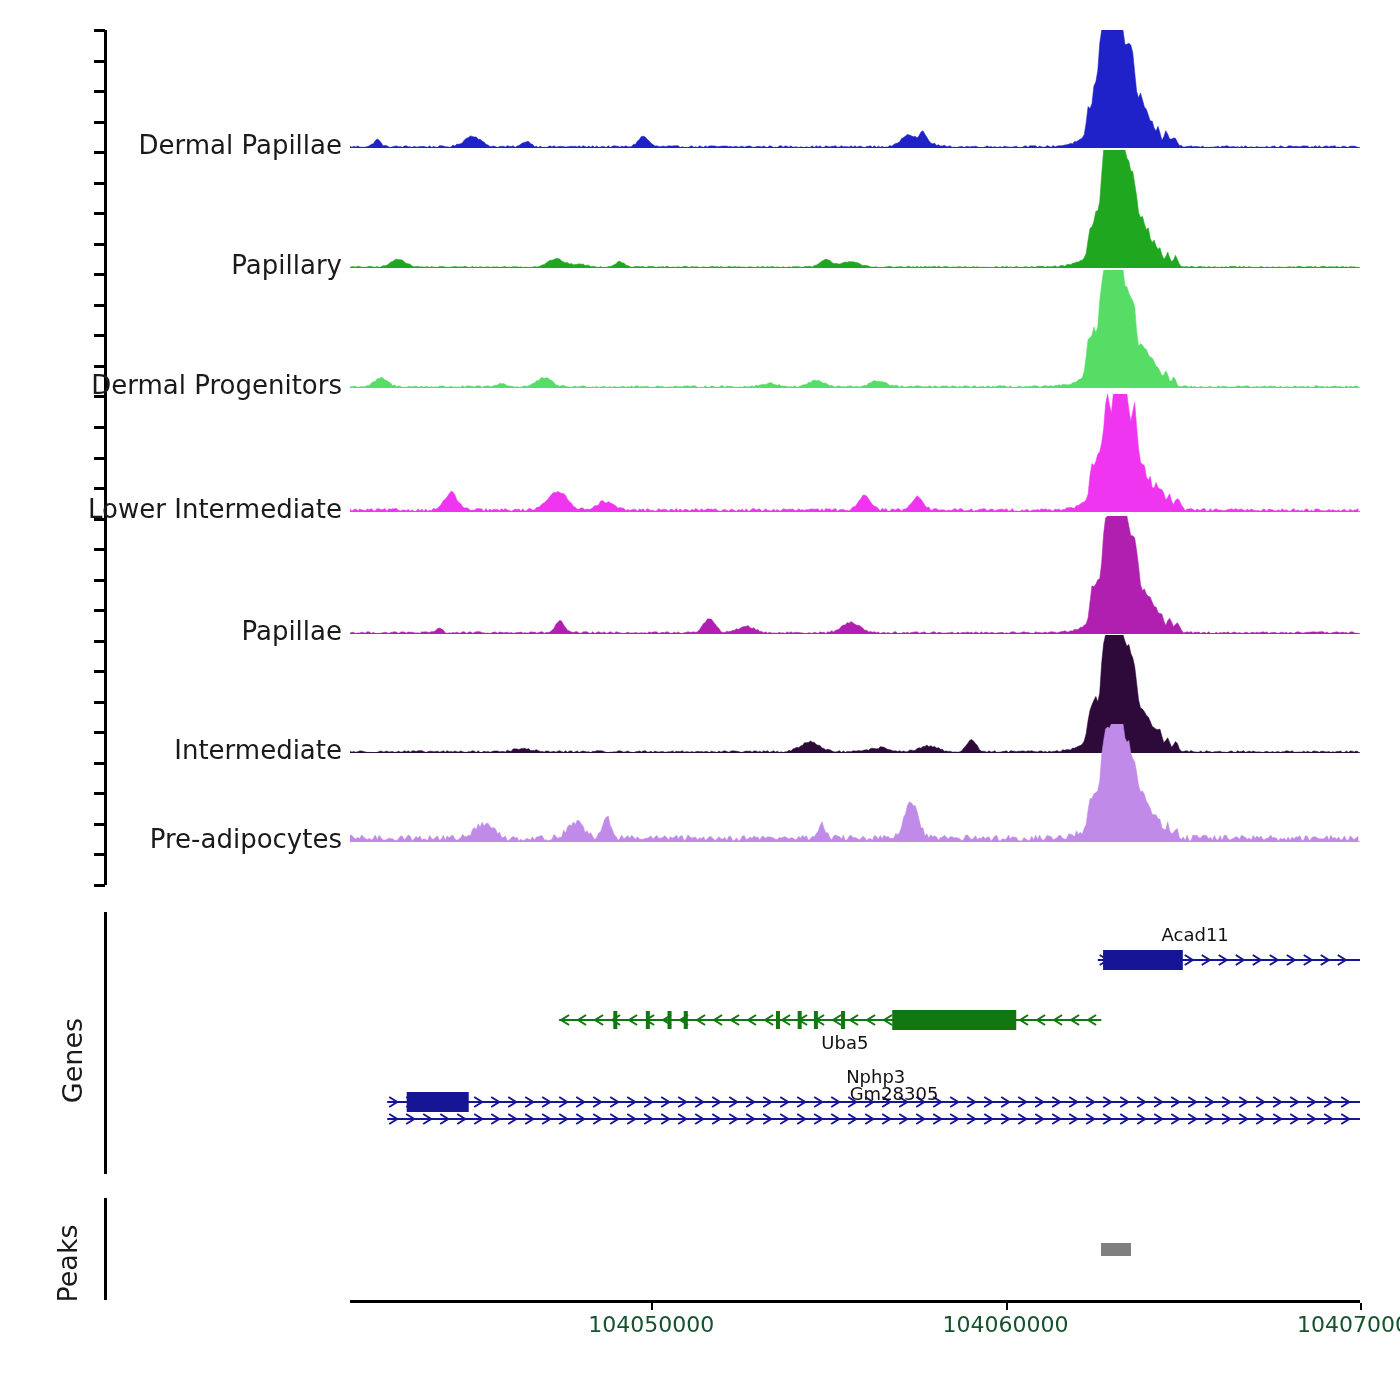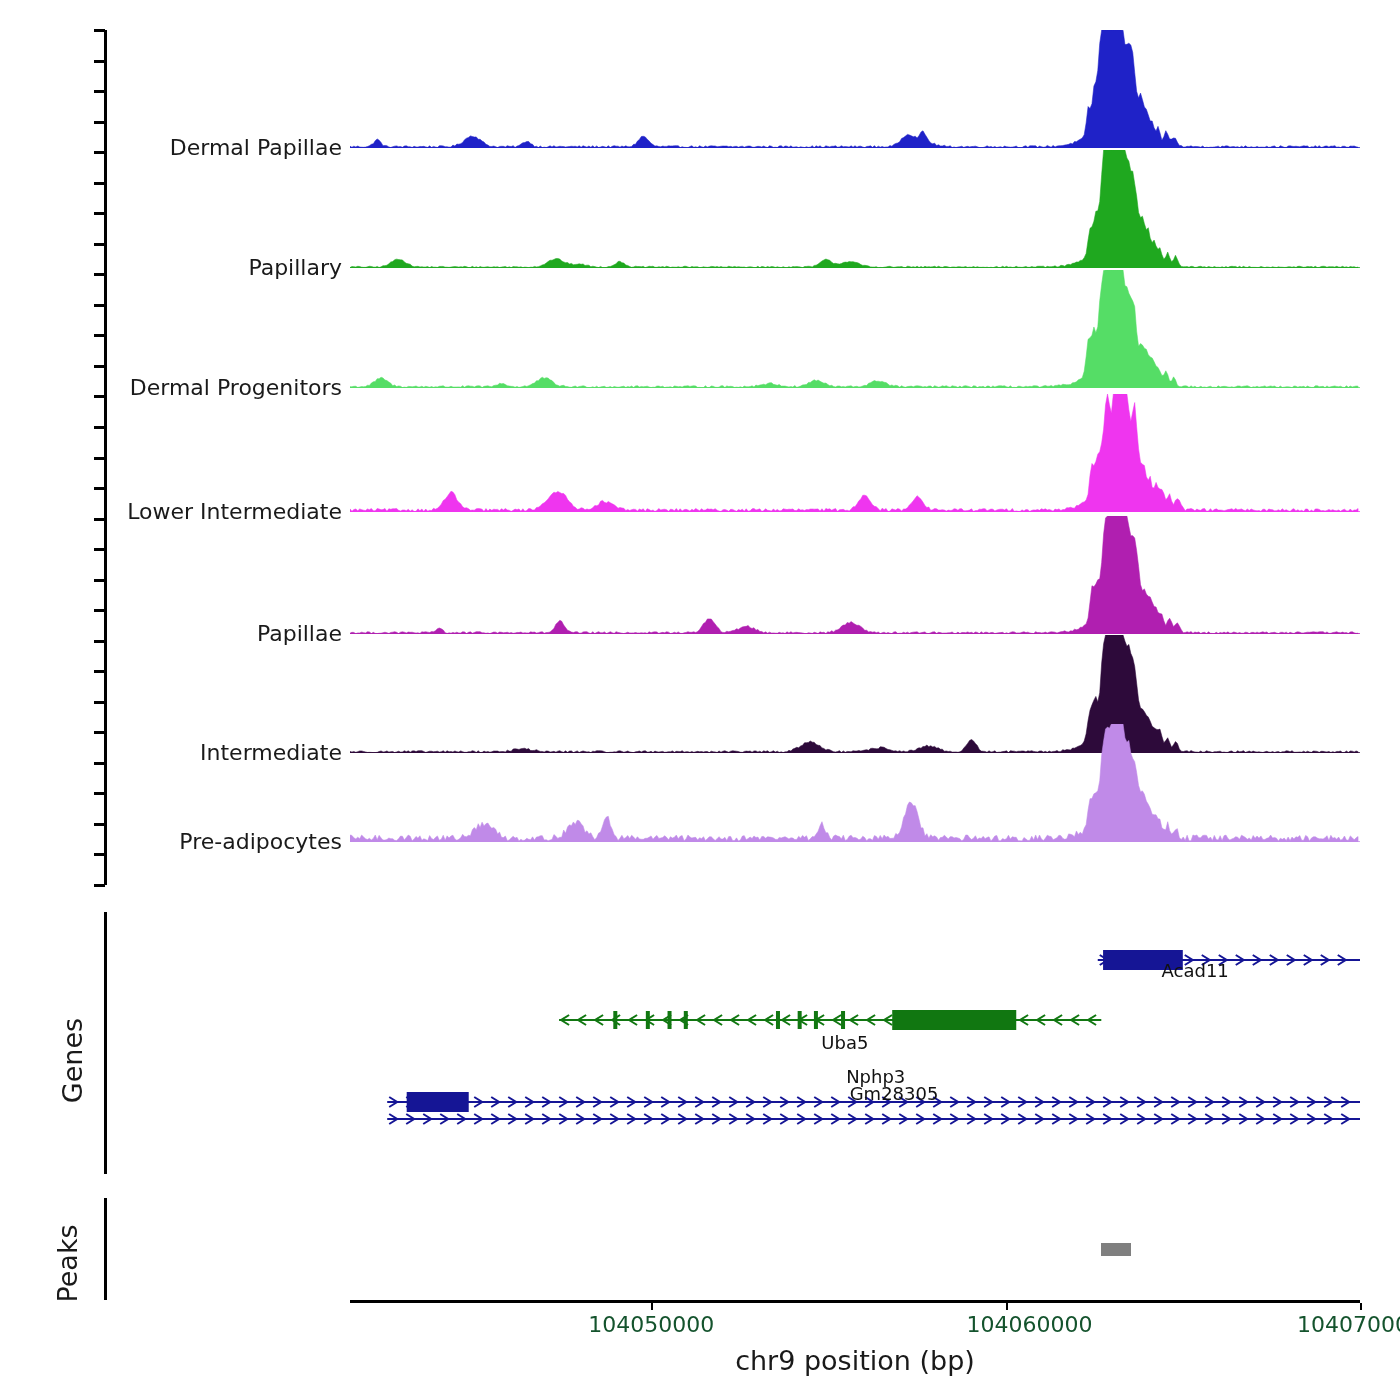--- a/index.html
+++ b/index.html
@@ -66,21 +66,21 @@
     left: 0;
     bottom: 0;
     width: 100%;
     height: 1px;
   }
   .track-label {
     position: absolute;
     right: 1018px;
     bottom: -12px;
     white-space: nowrap;
-    font-size: 22px;
+    font-size: 26px;
     color: #1a1a1a;
     text-align: left;
   }
   .track-svg {
     position: absolute;
     left: 0;
     bottom: 0;
     width: 100%;
     height: 100%;
     display: block;
@@ -293,21 +293,21 @@
           <path d="M868.7543859649122,25 L876.7543859649122,30 L868.7543859649122,35" fill="none" stroke="#151595" stroke-width="2"></path>
           <path d="M885.7543859649122,25 L893.7543859649122,30 L885.7543859649122,35" fill="none" stroke="#151595" stroke-width="2"></path>
           <path d="M902.7543859649122,25 L910.7543859649122,30 L902.7543859649122,35" fill="none" stroke="#151595" stroke-width="2"></path>
           <path d="M919.7543859649122,25 L927.7543859649122,30 L919.7543859649122,35" fill="none" stroke="#151595" stroke-width="2"></path>
           <path d="M936.7543859649122,25 L944.7543859649122,30 L936.7543859649122,35" fill="none" stroke="#151595" stroke-width="2"></path>
           <path d="M953.7543859649122,25 L961.7543859649122,30 L953.7543859649122,35" fill="none" stroke="#151595" stroke-width="2"></path>
           <path d="M970.7543859649122,25 L978.7543859649122,30 L970.7543859649122,35" fill="none" stroke="#151595" stroke-width="2"></path>
           <path d="M987.7543859649122,25 L995.7543859649122,30 L987.7543859649122,35" fill="none" stroke="#151595" stroke-width="2"></path>
           <rect x="753.0701754385965" y="20" width="79.73684210526312" height="20" fill="#151595"></rect>
         </svg>
-        <div class="gene-name" style="left: 811.544px; margin-top: 36px;">Acad11</div>
+        <div class="gene-name" style="left: 811.544px;">Acad11</div>
       </div>
       <div class="gene-row" style="top: 990px;">
         <svg class="gene-svg" viewBox="0 0 1010 46" preserveAspectRatio="none">
           <line x1="209.08771929824562" x2="751.2982456140351" y1="30" y2="30" stroke="#117711" stroke-width="2.2"></line>
           <path d="M219.08771929824562,25 L211.08771929824562,30 L219.08771929824562,35" fill="none" stroke="#117711" stroke-width="2"></path>
           <path d="M236.08771929824562,25 L228.08771929824562,30 L236.08771929824562,35" fill="none" stroke="#117711" stroke-width="2"></path>
           <path d="M253.08771929824562,25 L245.08771929824562,30 L253.08771929824562,35" fill="none" stroke="#117711" stroke-width="2"></path>
           <path d="M270.0877192982456,25 L262.0877192982456,30 L270.0877192982456,35" fill="none" stroke="#117711" stroke-width="2"></path>
           <path d="M287.0877192982456,25 L279.0877192982456,30 L287.0877192982456,35" fill="none" stroke="#117711" stroke-width="2"></path>
           <path d="M304.0877192982456,25 L296.0877192982456,30 L304.0877192982456,35" fill="none" stroke="#117711" stroke-width="2"></path>
@@ -482,19 +482,18 @@
   <div class="peaks-axis-label">Peaks</div>
   <div id="peaks">
       <div class="peak-box" style="left: 1101.3px; width: 30.1228px; background: rgb(127, 127, 127);"></div>
     </div>
 
   <div class="xaxis-line"></div>
   <div id="xticks">
       <div class="xtick" style="left: 651.228px;"></div>
       <div class="xticklabel" style="left: 651.228px;">104050000</div>
       <div class="xtick" style="left: 1005.61px;"></div>
-      <div class="xticklabel" style="left: 1005.61px; margin-left: 24px;">104060000</div>
+      <div class="xticklabel" style="left: 1005.61px;">104060000</div>
       <div class="xtick" style="left: 1360px;"></div>
       <div class="xticklabel" style="left: 1360px;">104070000</div>
     </div>
-  <div class="xlabel">chr9 position (bp)</div>
 
 </div>
 
 </body></html>

